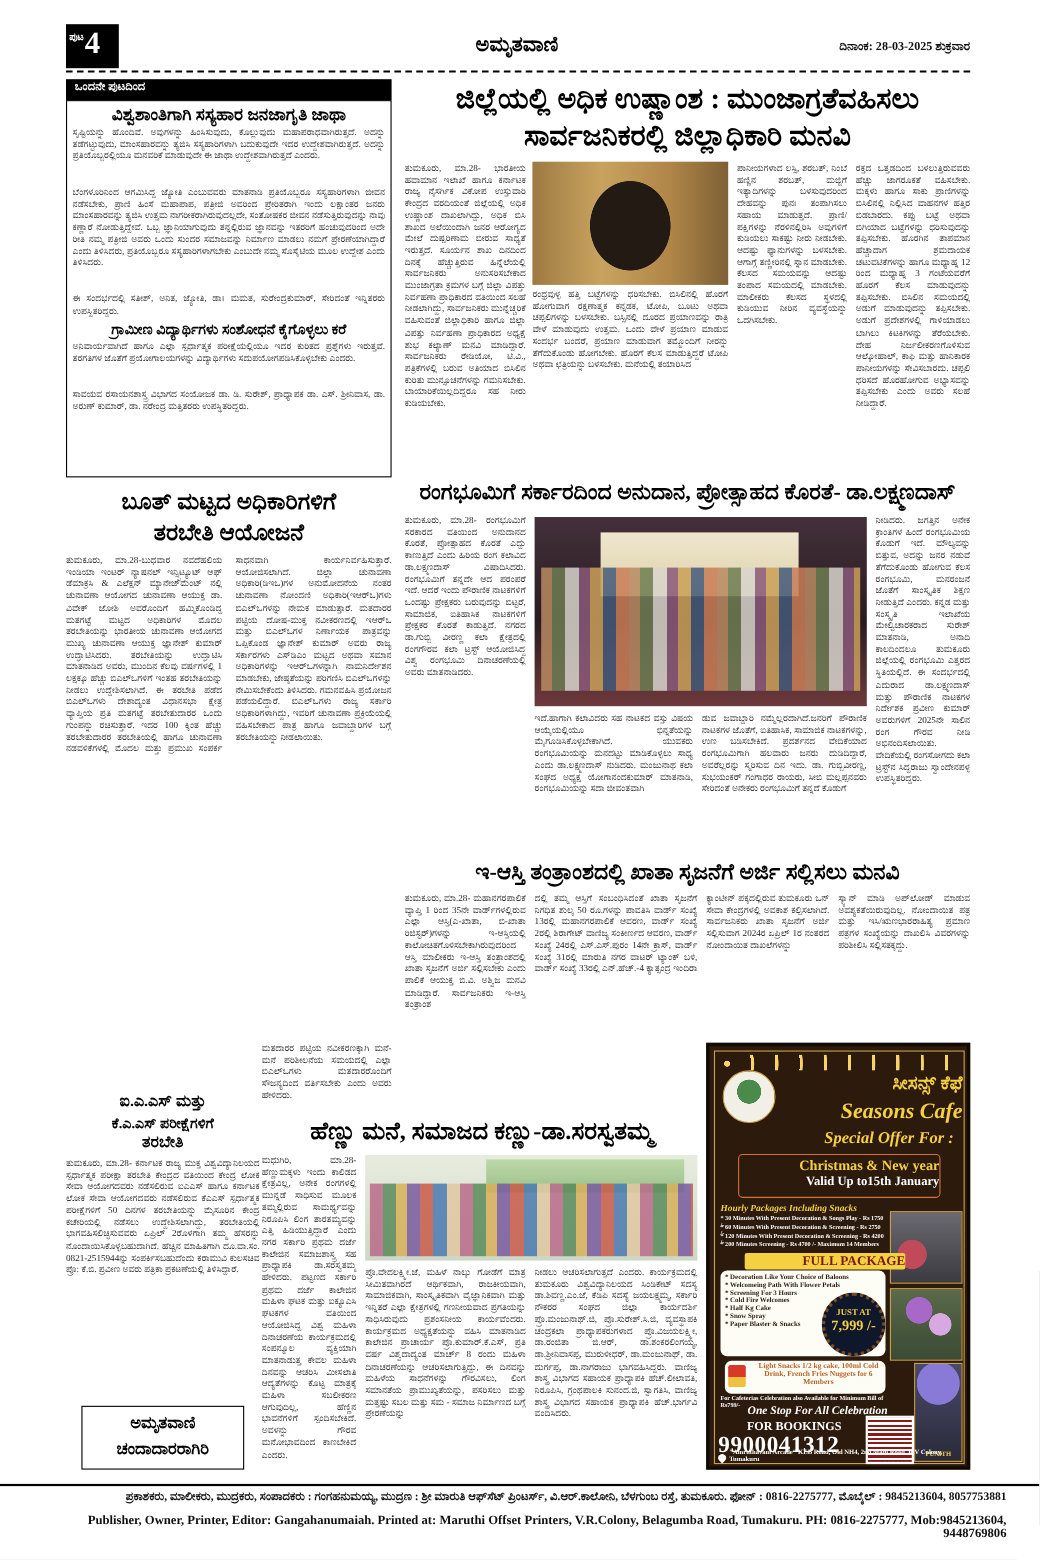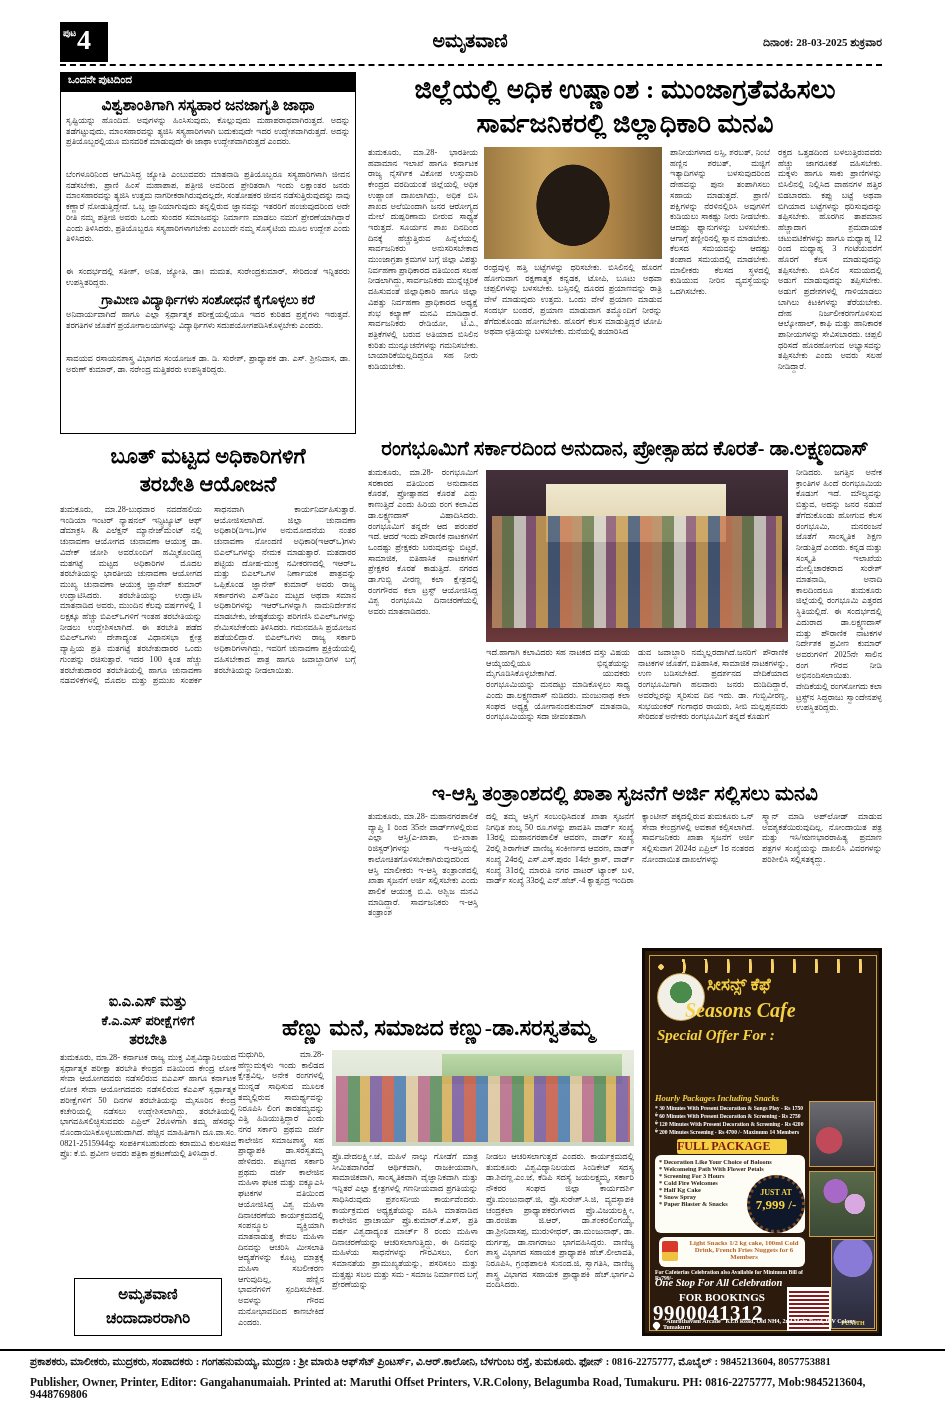--- a/index.html
+++ b/index.html
@@ -10,21 +10,21 @@
             word-break:break-word;color:#1a1a1a;}
   .hl{font-weight:bold;text-align:center;color:#000;}
   .rule-dashed{border-top:2px dashed #000;}
   .blackbar{background:#000;color:#fff;font-weight:bold;}
   .boxed{border:1.5px solid #000;}
   .photo{background:#888;}
   .banner{position:absolute;}
   .adwhite{background:#fdfdf6;border-radius:6px;}
   .adtxt{color:#fff;}
   .gold{color:#f5d043;}
-  .center{text-align:left;}
+  .center{text-align:right;}
 </style>
 </head>
 <body>
 
 <div id="page">
 
   <div class="abs blackbar" style="left:60px;top:22px;width:48px;height:40px;">
     <span class="abs" style="left:3px;top:6px;width:12px;font-size:9px;line-height:10px;word-break:break-all;">ಪುಟ</span>
     <span class="abs" style="left:17px;top:2px;font-size:28px;">4</span>
   </div>
@@ -40,20 +40,21 @@
     <div class="body-txt" style="height:97px;">ಬೆಂಗಳೂರಿನಿಂದ ಆಗಮಿಸಿದ್ದ ಜ್ಯೋತಿ ಎಂಬುವವರು ಮಾತನಾಡಿ ಪ್ರತಿಯೊಬ್ಬರೂ ಸಸ್ಯಹಾರಿಗಳಾಗಿ ಜೀವನ ನಡೆಸಬೇಕು, ಪ್ರಾಣಿ ಹಿಂಸೆ ಮಹಾಪಾಪ, ಪತ್ರೀಜಿ ಅವರಿಂದ ಪ್ರೇರಿತರಾಗಿ ಇಂದು ಲಕ್ಷಾಂತರ ಜನರು ಮಾಂಸಹಾರವನ್ನು ತ್ಯಜಿಸಿ ಉತ್ತಮ ನಾಗರೀಕರಾಗಿರುವುದಲ್ಲದೇ, ಸಂತೋಷಕರ ಜೀವನ ನಡೆಸುತ್ತಿರುವುದನ್ನು ನಾವು ಕಣ್ಣಾರೆ ನೋಡುತ್ತಿದ್ದೇವೆ. ಒಬ್ಬ ಜ್ಞಾನಿಯಾಗುವುದು ತನ್ನಲ್ಲಿರುವ ಜ್ಞಾನವನ್ನು ಇತರರಿಗೆ ಹಂಚುವುದರಿಂದ ಅದೇ ರೀತಿ ನಮ್ಮ ಪತ್ರೀಜಿ ಅವರು ಒಂದು ಸುಂದರ ಸಮಾಜವನ್ನು ನಿರ್ಮಾಣ ಮಾಡಲು ನಮಗೆ ಪ್ರೇರಣೆಯಾಗಿದ್ದಾರೆ ಎಂದು ತಿಳಿಸಿದರು, ಪ್ರತಿಯೊಬ್ಬರೂ ಸಸ್ಯಹಾರಿಗಳಾಗಬೇಕು ಎಂಬುದೇ ನಮ್ಮ ಸೊಸೈಟಿಯ ಮೂಲ ಉದ್ದೇಶ ಎಂದು ತಿಳಿಸಿದರು.</div>
     <div class="body-txt" style="height:21px;">ಈ ಸಂದರ್ಭದಲ್ಲಿ ಸತೀಶ್, ಅನಿತ, ಜ್ಯೋತಿ, ಡಾ। ಮಮತ, ಸುರೇಂದ್ರಕುಮಾರ್, ಸೇರಿದಂತೆ ಇನ್ನಿತರರು ಉಪಸ್ಥಿತರಿದ್ದರು.</div>
     <div class="hl" style="font-size:13px;line-height:17px;margin-top:3px;">ಗ್ರಾಮೀಣ ವಿದ್ಯಾರ್ಥಿಗಳು ಸಂಶೋಧನೆ ಕೈಗೊಳ್ಳಲು ಕರೆ</div>
     <div class="body-txt" style="height:44px;margin-top:2px;">ಅನಿವಾರ್ಯವಾಗಿದೆ ಹಾಗೂ ಎಲ್ಲಾ ಸ್ಪರ್ಧಾತ್ಮಕ ಪರೀಕ್ಷೆಯಲ್ಲಿಯೂ ಇದರ ಕುರಿತದ ಪ್ರಶ್ನೆಗಳು ಇರುತ್ತವೆ. ತರಗತಿಗಳ ಜೊತೆಗೆ ಪ್ರಯೋಗಾಲಯಗಳನ್ನು ವಿದ್ಯಾರ್ಥಿಗಳು ಸದುಪಯೋಗಪಡಿಸಿಕೊಳ್ಳಬೇಕು ಎಂದರು.</div>
     <div class="body-txt" style="height:44px;">ಸಾವಯವ ರಸಾಯನಶಾಸ್ತ್ರ ವಿಭಾಗದ ಸಂಯೋಜಕ ಡಾ. ಡಿ. ಸುರೇಶ್, ಪ್ರಾಧ್ಯಾಪಕ ಡಾ. ಎಸ್. ಶ್ರೀನಿವಾಸ, ಡಾ. ಅರುಣ್ ಕುಮಾರ್, ಡಾ. ನರೇಂದ್ರ ಮತ್ತಿತರರು ಉಪಸ್ಥಿತರಿದ್ದರು.</div>
   </div>
 
   <div class="abs hl" style="left:60px;top:443px;width:296px;font-size:21px;line-height:26px;">ಬೂತ್ ಮಟ್ಟದ ಅಧಿಕಾರಿಗಳಿಗೆ</div>
   <div class="abs hl" style="left:60px;top:471px;width:296px;font-size:21px;line-height:26px;">ತರಬೇತಿ ಆಯೋಜನೆ</div>
   <div class="abs body-txt" style="left:60px;top:505px;width:296px;height:440px;column-count:2;column-gap:12px;">ತುಮಕೂರು, ಮಾ.28-ಬುಧವಾರ ನವದೆಹಲಿಯ ಇಂಡಿಯಾ ಇಂಟರ್ ನ್ಯಾಷನಲ್ ಇನ್ಸ್ಟಿಟ್ಯೂಟ್ ಆಫ್ ಡೆಮಾಕ್ರಸಿ &amp; ಎಲೆಕ್ಷನ್ ಮ್ಯಾನೇಜ್‌ಮೆಂಟ್ ನಲ್ಲಿ ಚುನಾವಣಾ ಆಯೋಗದ ಚುನಾವಣಾ ಆಯುಕ್ತ ಡಾ. ವಿವೇಕ್ ಜೋಶಿ ಅವರೊಂದಿಗೆ ಹಮ್ಮಿಕೊಂಡಿದ್ದ ಮತಗಟ್ಟೆ ಮಟ್ಟದ ಅಧಿಕಾರಿಗಳ ಮೊದಲ ತರಬೇತಿಯನ್ನು ಭಾರತೀಯ ಚುನಾವಣಾ ಆಯೋಗದ ಮುಖ್ಯ ಚುನಾವಣಾ ಆಯುಕ್ತ ಜ್ಞಾನೇಶ್ ಕುಮಾರ್ ಉದ್ಘಾಟಿಸಿದರು. ತರಬೇತಿಯನ್ನು ಉದ್ಘಾಟಿಸಿ ಮಾತನಾಡಿದ ಅವರು, ಮುಂದಿನ ಕೆಲವು ವರ್ಷಗಳಲ್ಲಿ 1 ಲಕ್ಷಕ್ಕೂ ಹೆಚ್ಚು ಬಿಎಲ್‌ಒಗಳಿಗೆ ಇಂತಹ ತರಬೇತಿಯನ್ನು ನೀಡಲು ಉದ್ದೇಶಿಸಲಾಗಿದೆ. ಈ ತರಬೇತಿ ಪಡೆದ ಬಿಎಲ್‌ಒಗಳು ದೇಶಾದ್ಯಂತ ವಿಧಾನಸಭಾ ಕ್ಷೇತ್ರ ವ್ಯಾಪ್ತಿಯ ಪ್ರತಿ ಮತಗಟ್ಟೆ ತರಬೇತುದಾರರ ಒಂದು ಗುಂಪನ್ನು ರಚಿಸುತ್ತಾರೆ. ಇದರ 100 ಕ್ಕಿಂತ ಹೆಚ್ಚು ತರಬೇತುದಾರರ ತರಬೇತಿಯಲ್ಲಿ ಹಾಗೂ ಚುನಾವಣಾ ನಡವಳಿಕೆಗಳಲ್ಲಿ ಮೊದಲ ಮತ್ತು ಪ್ರಮುಖ ಸಂಪರ್ಕ ಸಾಧನವಾಗಿ ಕಾರ್ಯನಿರ್ವಹಿಸುತ್ತಾರೆ. ಆಯೋಜಿಸಲಾಗಿದೆ. ಜಿಲ್ಲಾ ಚುನಾವಣಾ ಅಧಿಕಾರಿ(ಡಿಇಒ)ಗಳ ಅನುಮೋದನೆಯ ನಂತರ ಚುನಾವಣಾ ನೋಂದಣಿ ಅಧಿಕಾರಿ(ಇಆರ್‌ಒ)ಗಳು ಬಿಎಲ್‌ಒಗಳನ್ನು ನೇಮಕ ಮಾಡುತ್ತಾರೆ. ಮತದಾರರ ಪಟ್ಟಿಯ ದೋಷ-ಮುಕ್ತ ನವೀಕರಣದಲ್ಲಿ ಇಆರ್‌ಒ ಮತ್ತು ಬಿಎಲ್‌ಒಗಳ ನಿರ್ಣಾಯಕ ಪಾತ್ರವನ್ನು ಒಪ್ಪಿಕೊಂಡ ಜ್ಞಾನೇಶ್ ಕುಮಾರ್ ಅವರು ರಾಜ್ಯ ಸರ್ಕಾರಗಳು ಎಸ್‌ಡಿಎಂ ಮಟ್ಟದ ಅಥವಾ ಸಮಾನ ಅಧಿಕಾರಿಗಳನ್ನು ಇಆರ್‌ಒಗಳನ್ನಾಗಿ ನಾಮನಿರ್ದೇಶನ ಮಾಡಬೇಕು, ಜೇಷ್ಠತೆಯನ್ನು ಪರಿಗಣಿಸಿ ಬಿಎಲ್‌ಒಗಳನ್ನು ನೇಮಿಸಬೇಕೆಂದು ತಿಳಿಸಿದರು. ಗಮನವಹಿಸಿ ಪ್ರಯೋಜನ ಪಡೆಯಲಿದ್ದಾರೆ. ಬಿಎಲ್‌ಒಗಳು ರಾಜ್ಯ ಸರ್ಕಾರಿ ಅಧಿಕಾರಿಗಳಾಗಿದ್ದು, ಇವರಿಗೆ ಚುನಾವಣಾ ಪ್ರಕ್ರಿಯೆಯಲ್ಲಿ ವಹಿಸಬೇಕಾದ ಪಾತ್ರ ಹಾಗೂ ಜವಾಬ್ದಾರಿಗಳ ಬಗ್ಗೆ ತರಬೇತಿಯನ್ನು ನೀಡಲಾಯಿತು.</div>
+  <div class="abs body-txt" style="left:238px;top:948px;width:118px;height:58px;">ಮತದಾರರ ಪಟ್ಟಿಯ ನವೀಕರಣಕ್ಕಾಗಿ ಮನೆ-ಮನೆ ಪರಿಶೀಲನೆಯ ಸಮಯದಲ್ಲಿ ಎಲ್ಲಾ ಬಿಎಲ್‌ಒಗಳು ಮತದಾರರೊಂದಿಗೆ ಸೌಜನ್ಯದಿಂದ ವರ್ತಿಸಬೇಕು ಎಂದು ಅವರು ಹೇಳಿದರು.</div>
 
   <div class="abs" style="left:60px;top:992px;width:176px;height:280px;">
     <div class="hl" style="font-size:14.5px;line-height:19px;">ಐ.ಎ.ಎಸ್ ಮತ್ತು</div>
     <div class="hl" style="font-size:13px;line-height:19px;">ಕೆ.ಎ.ಎಸ್ ಪರೀಕ್ಷೆಗಳಿಗೆ</div>
     <div class="hl" style="font-size:14.5px;line-height:19px;">ತರಬೇತಿ</div>
     <div class="body-txt" style="height:218px;margin-top:4px;">ತುಮಕೂರು, ಮಾ.28- ಕರ್ನಾಟಕ ರಾಜ್ಯ ಮುಕ್ತ ವಿಶ್ವವಿದ್ಯಾನಿಲಯದ ಸ್ಪರ್ಧಾತ್ಮಕ ಪರೀಕ್ಷಾ ತರಬೇತಿ ಕೇಂದ್ರದ ವತಿಯಿಂದ ಕೇಂದ್ರ ಲೋಕ ಸೇವಾ ಆಯೋಗದವರು ನಡೆಸಲಿರುವ ಐಎಎಸ್ ಹಾಗೂ ಕರ್ನಾಟಕ ಲೋಕ ಸೇವಾ ಆಯೋಗದವರು ನಡೆಸಲಿರುವ ಕೆಎಎಸ್ ಸ್ಪರ್ಧಾತ್ಮಕ ಪರೀಕ್ಷೆಗಳಿಗೆ 50 ದಿನಗಳ ತರಬೇತಿಯನ್ನು ಮೈಸೂರಿನ ಕೇಂದ್ರ ಕಚೇರಿಯಲ್ಲಿ ನಡೆಸಲು ಉದ್ದೇಶಿಸಲಾಗಿದ್ದು, ತರಬೇತಿಯಲ್ಲಿ ಭಾಗವಹಿಸಲಿಚ್ಛಿಸುವವರು ಏಪ್ರಿಲ್ 2ರೊಳಗಾಗಿ ತಮ್ಮ ಹೆಸರನ್ನು ನೊಂದಾಯಿಸಿಕೊಳ್ಳಬಹುದಾಗಿದೆ. ಹೆಚ್ಚಿನ ಮಾಹಿತಿಗಾಗಿ ದೂ.ವಾ.ಸಂ. 0821-2515944ನ್ನು ಸಂಪರ್ಕಿಸಬಹುದೆಂದು ಕರಾಮುವಿ ಕುಲಸಚಿವ ಪ್ರೊ: ಕೆ.ಬಿ. ಪ್ರವೀಣ ಅವರು ಪತ್ರಿಕಾ ಪ್ರಕಟಣೆಯಲ್ಲಿ ತಿಳಿಸಿದ್ದಾರೆ.</div>
   </div>
 
   <div class="abs boxed" style="left:74px;top:1278px;width:148px;height:58px;box-sizing:border-box;">
     <div class="hl" style="font-size:15px;line-height:24px;margin-top:3px;">ಅಮೃತವಾಣಿ</div>
@@ -101,28 +102,32 @@
 
   <div class="abs" style="left:642px;top:948px;width:240px;height:388px;background:#2c1a0d;border:3px solid #120a05;box-sizing:border-box;overflow:hidden;">
     <div class="abs" style="left:4px;top:4px;width:226px;height:374px;border:1px solid #caa14a;"></div>
     <div class="abs" style="left:6px;top:8px;width:222px;height:14px;background:
          repeating-radial-gradient(circle at 10px 8px,#f8d36a 0 2.5px,rgba(0,0,0,0) 3px 22px);"></div>
     <div class="abs" style="left:12px;top:22px;width:46px;height:46px;border-radius:50%;background:
          radial-gradient(circle at 50% 40%,#4a8a4a 0 30%,#f2efe6 31%);border:1px solid #caa14a;"></div>
     <div class="abs gold center" style="left:62px;top:24px;width:168px;font-size:17px;font-weight:bold;">ಸೀಸನ್ಸ್ ಕೆಫೆ</div>
     <div class="abs gold center" style="left:40px;top:48px;width:190px;font-size:20px;font-style:italic;font-weight:bold;">Seasons Cafe</div>
     <div class="abs gold center" style="left:12px;top:76px;width:210px;font-size:15px;font-weight:bold;font-style:italic;">Special Offer For :</div>
+    <div class="abs" style="left:26px;top:98px;width:182px;height:38px;border:1.5px solid #d4703a;border-radius:4px;">
+      <div class="gold center" style="font-size:13px;font-weight:bold;margin-top:2px;">Christmas &amp; New year</div>
+      <div class="adtxt center" style="font-size:11.5px;font-weight:bold;">Valid Up to15th January</div>
+    </div>
     <div class="abs gold" style="left:10px;top:142px;width:160px;font-size:8.5px;font-weight:bold;font-style:italic;">Hourly Packages Including Snacks</div>
     <div class="abs adtxt" style="left:10px;top:154px;width:150px;font-size:5.6px;font-weight:bold;">* 30 Minutes With Present Decoration &amp; Songs Play -  Rs 1750 /-</div>
     <div class="abs adtxt" style="left:10px;top:162px;width:150px;font-size:5.6px;font-weight:bold;">* 60 Minutes With Present Decoration &amp; Screening -  Rs 2750 /-</div>
     <div class="abs adtxt" style="left:10px;top:170px;width:150px;font-size:5.6px;font-weight:bold;">* 120 Minutes With Present Decoration &amp; Screening -  Rs 4200 /-</div>
     <div class="abs adtxt" style="left:10px;top:178px;width:150px;font-size:5.6px;font-weight:bold;">* 200 Minutes  Screening -  Rs 4700 /- Maximum 14 Members</div>
     <div class="abs photo" style="left:164px;top:150px;width:64px;height:64px;border:1px solid #caa14a;background:
          radial-gradient(circle at 30% 60%,#c04a5a 0 22%,rgba(0,0,0,0) 23%),linear-gradient(#6a6a70,#3a3a40);"></div>
-    <div class="abs center" style="left:32px;top:188px;width:110px;background:#f5d043;color:#7a1a10;font-size:12px;font-weight:bold;border-radius:2px;">FULL PACKAGE</div>
+    <div class="abs center" style="left:32px;top:188px;width:110px;background:#f5d043;color:#7a1a10;font-size:12px;font-weight:bold;border-radius:2px;padding-left:36px;">FULL PACKAGE</div>
     <div class="abs adwhite" style="left:10px;top:204px;width:150px;height:78px;padding:3px 4px;box-sizing:border-box;color:#2c1a0d;">
       <div style="font-size:6.3px;font-weight:bold;">* Decoration Like Your Choice of Baloons</div>
       <div style="font-size:6.3px;font-weight:bold;">* Welcomeing Path With Flower Petals</div>
       <div style="font-size:6.3px;font-weight:bold;">* Screening For 3 Hours</div>
       <div style="font-size:6.3px;font-weight:bold;">* Cold Fire Welcomes</div>
       <div style="font-size:6.3px;font-weight:bold;">* Half Kg Cake</div>
       <div style="font-size:6.3px;font-weight:bold;">* Snow Spray</div>
       <div style="font-size:6.3px;font-weight:bold;">* Paper Blaster &amp; Snacks</div>
     </div>
     <div class="abs" style="left:102px;top:224px;width:52px;height:52px;border-radius:50%;background:#0f172a;border:3px dotted #7a4a20;text-align:center;">

